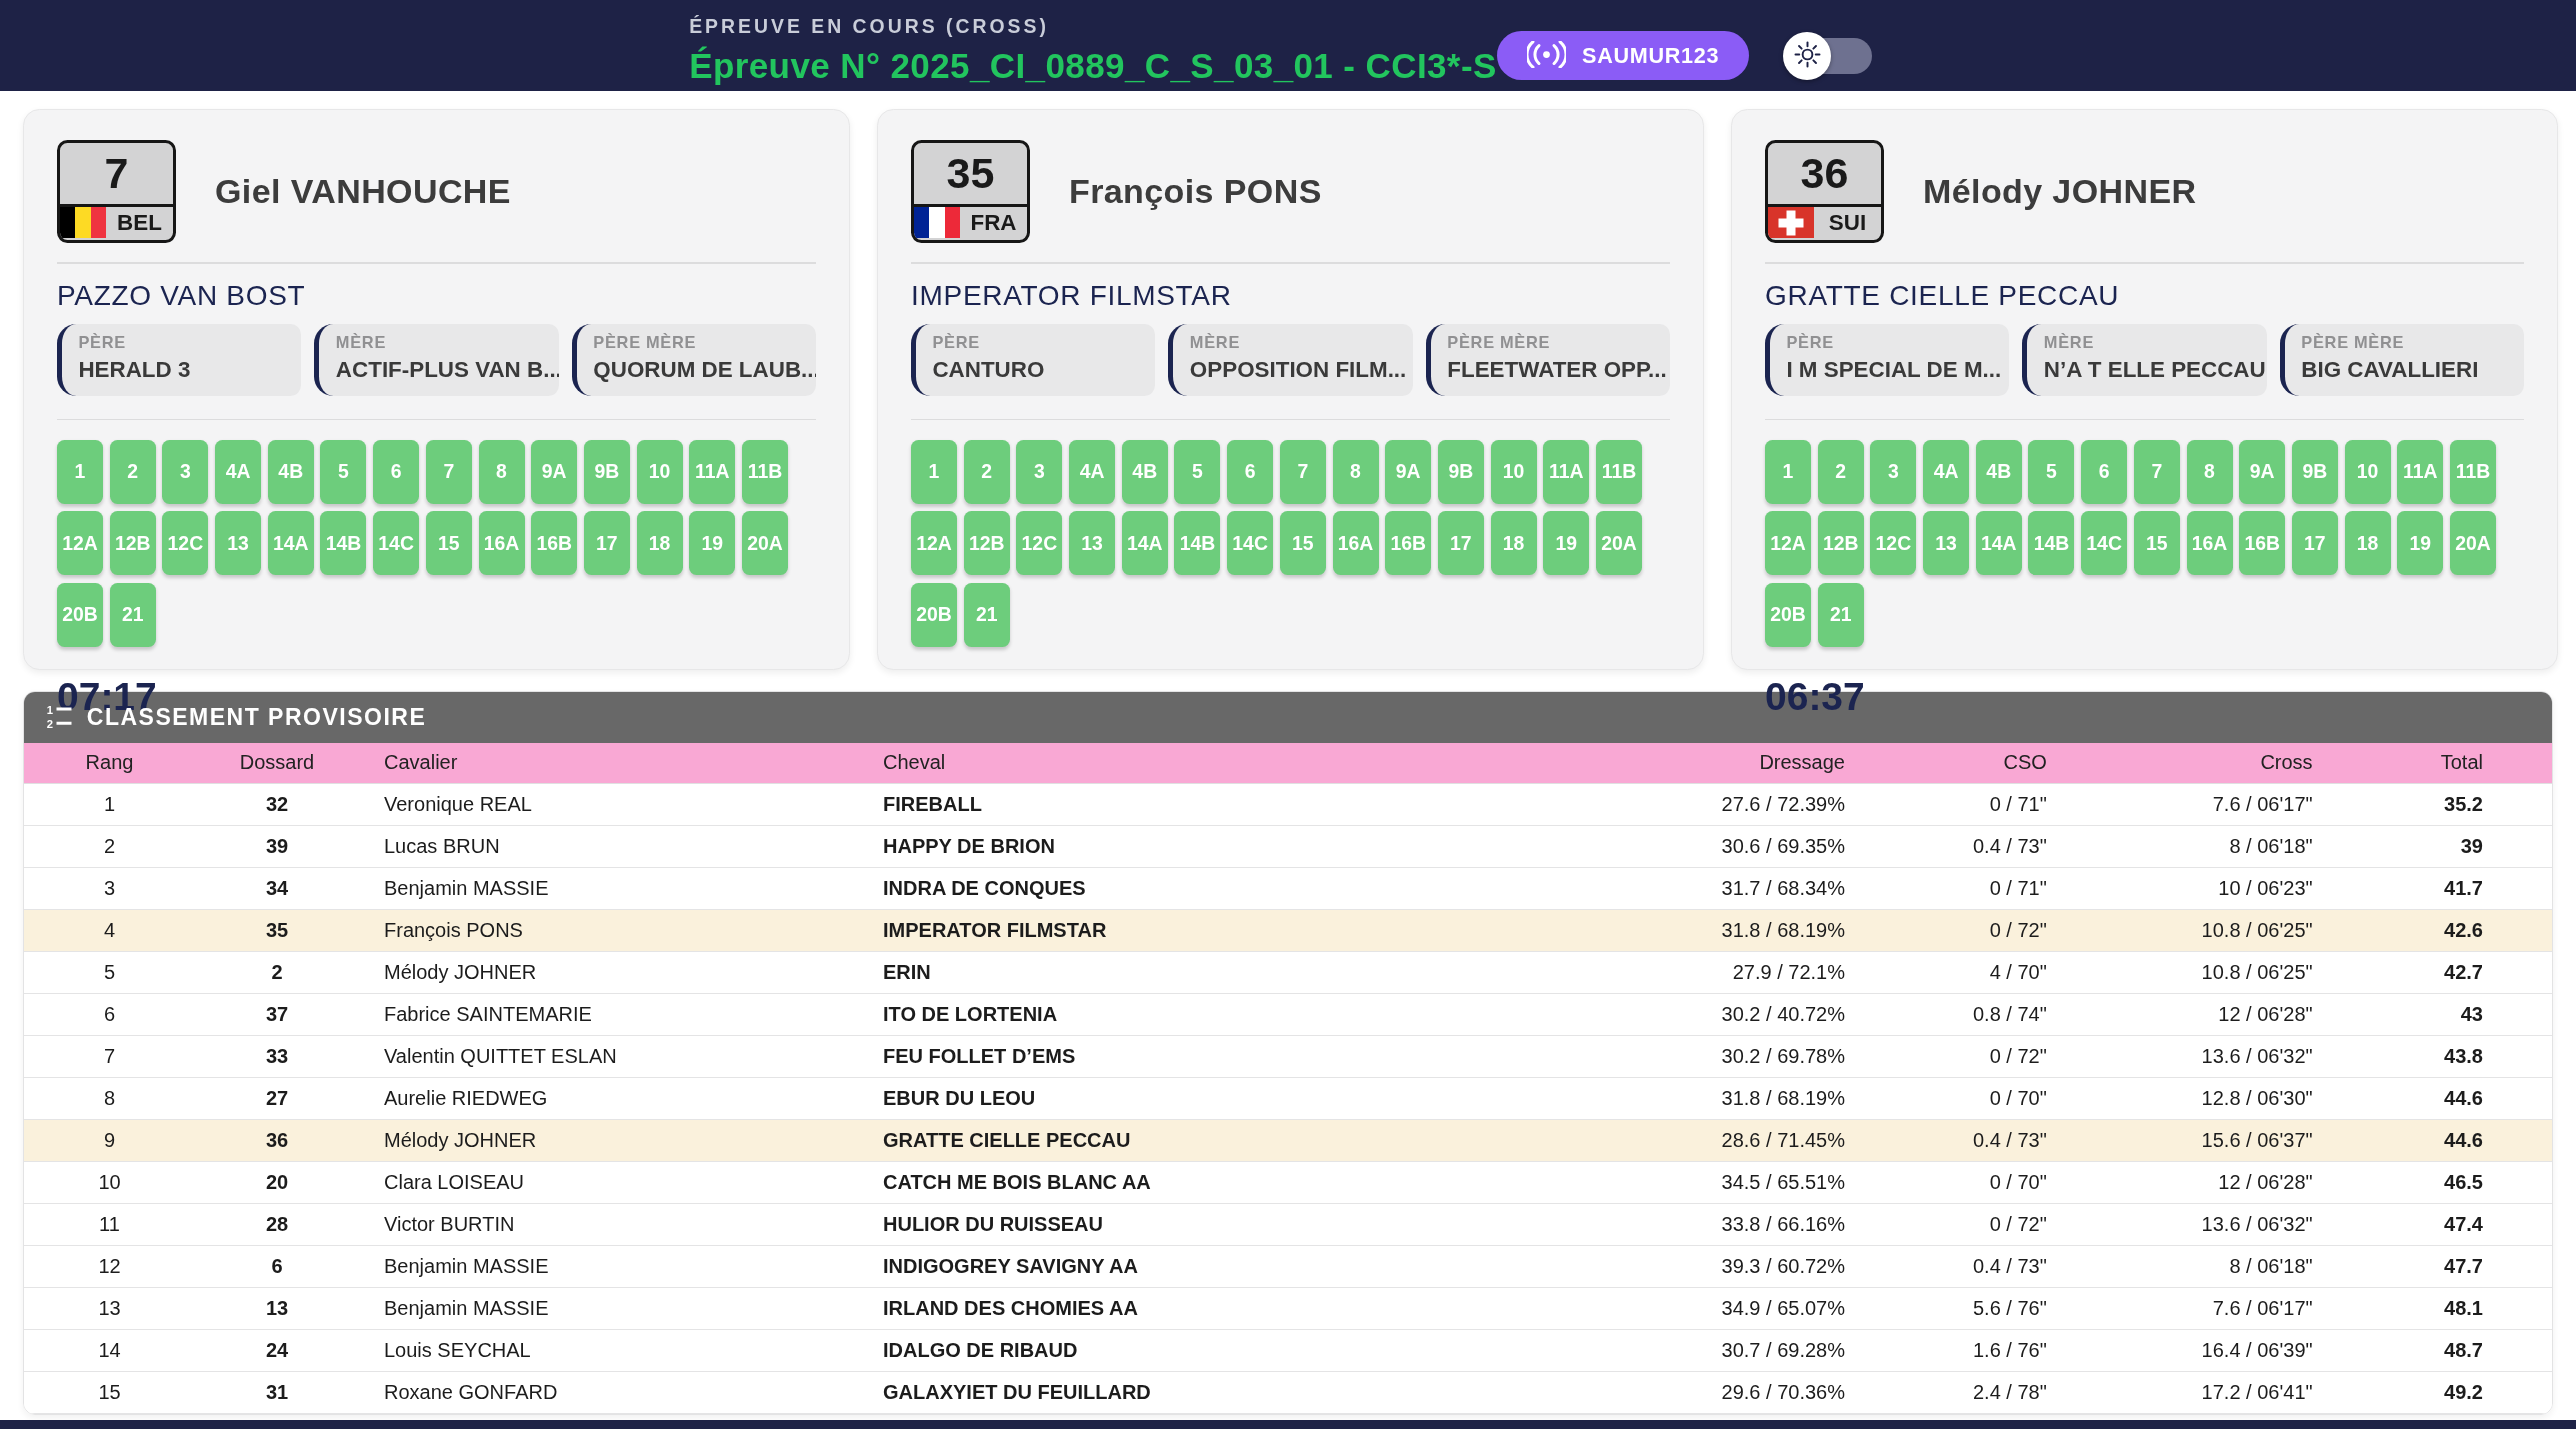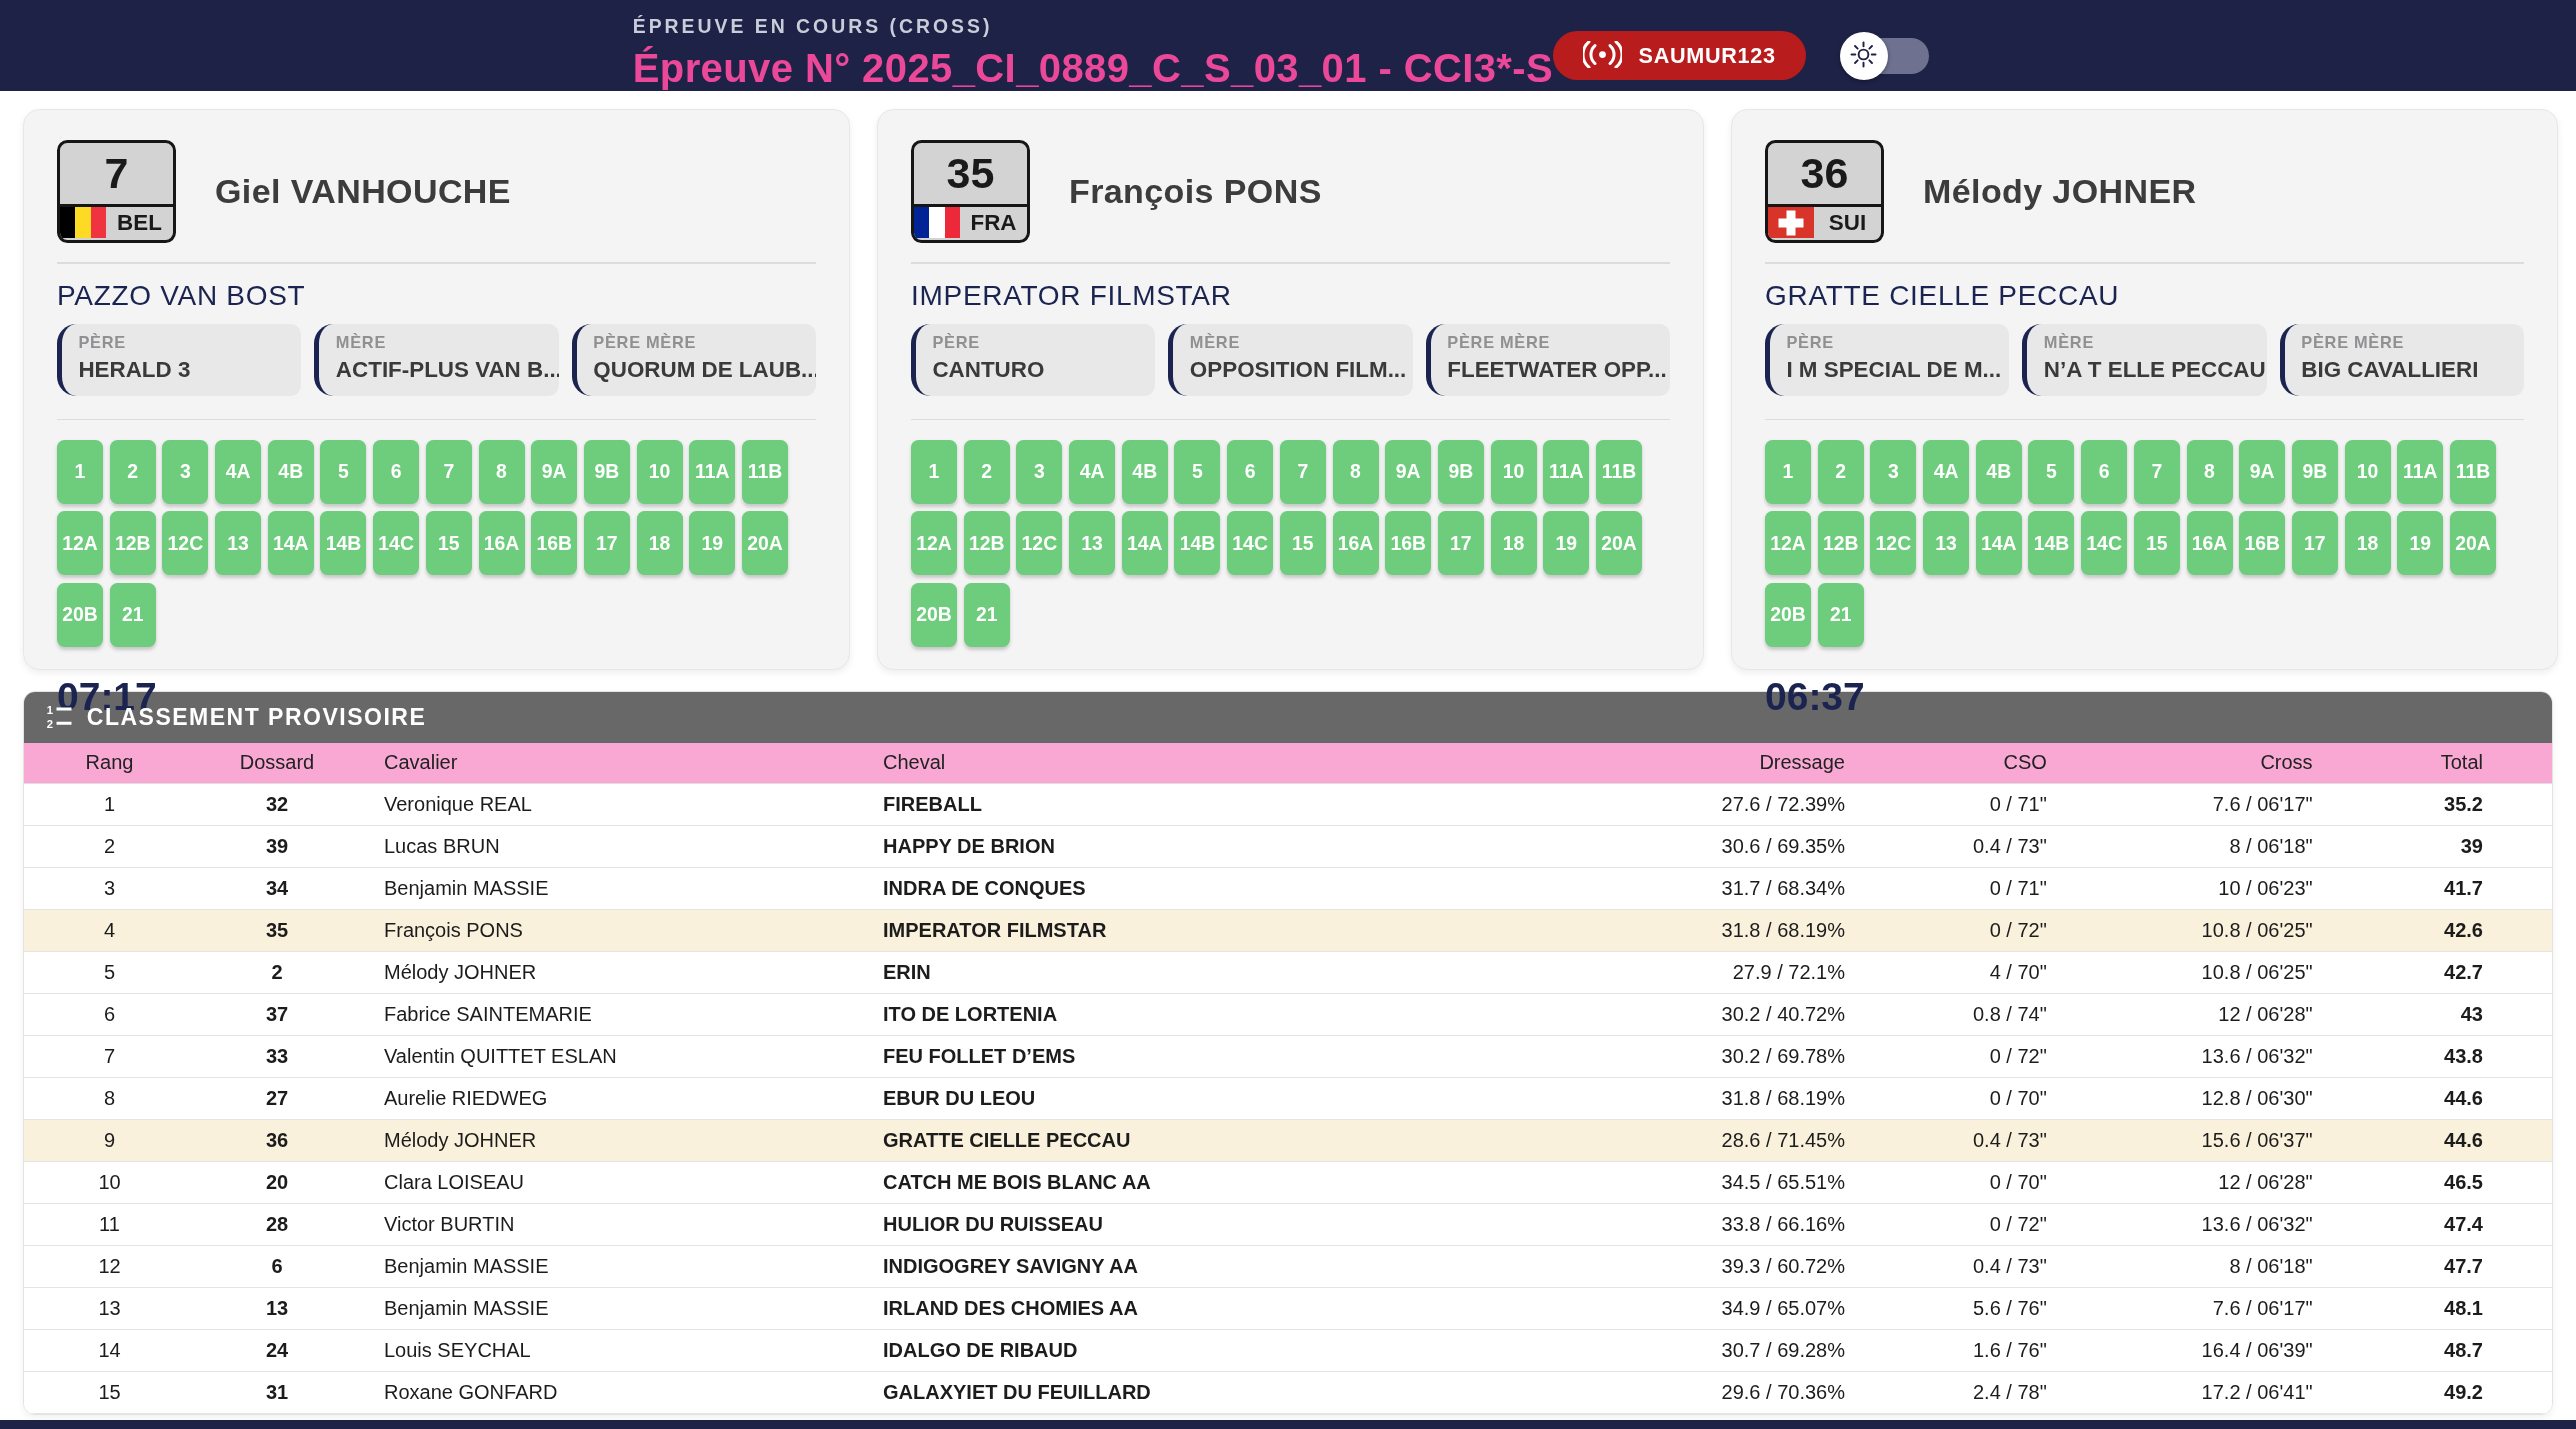--- a/index.html
+++ b/index.html
@@ -4,23 +4,23 @@
 <style>
   * { margin:0; padding:0; box-sizing:border-box; }
   html,body { width:2576px; height:1430px; overflow:hidden; background:#ffffff;
               font-family:"Liberation Sans", sans-serif; }
 
   
   .topbar { height:91px; background:#1e2246; color:#fff; padding:12px 37px 0 22.4px;
             display:flex; justify-content:center; align-items:flex-start; }
   .topbar-left { padding-top:3px; }
   .supertitle { font-size:19.4px; font-weight:bold; letter-spacing:3px; color:#c9cdd9; }
-  .eventtitle { font-size:40px; font-weight:bold; letter-spacing:0.4px; margin-top:7.5px; color:#ec4899; }
+  .eventtitle { font-size:35px; font-weight:bold; letter-spacing:0.4px; margin-top:7.5px; color:#22c55e; }
   .topbar-right { display:flex; align-items:center; gap:34px; margin-top:19.4px; }
-  .live-pill { background:#b91c1c; border-radius:25px; height:49px; padding:0 30px;
+  .live-pill { background:#8b5cf6; border-radius:25px; height:49px; padding:0 30px;
                display:flex; align-items:center; gap:16.4px; cursor:pointer; }
   .live-pill .pill-label { color:#fff; font-weight:bold; font-size:21.6px; letter-spacing:0.7px; }
   .mode-toggle { position:relative; width:89px; height:42px; }
   .toggle-track { position:absolute; right:0; top:3px; width:75px; height:36px;
                   background:#6e7190; border-radius:18px; }
   .toggle-knob { position:absolute; left:0; top:-3px; width:48px; height:48px; border-radius:50%;
                  background:#fff; box-shadow:0 1.5px 4.5px rgba(0,0,0,.35);
                  display:flex; align-items:center; justify-content:center; }
 
   

